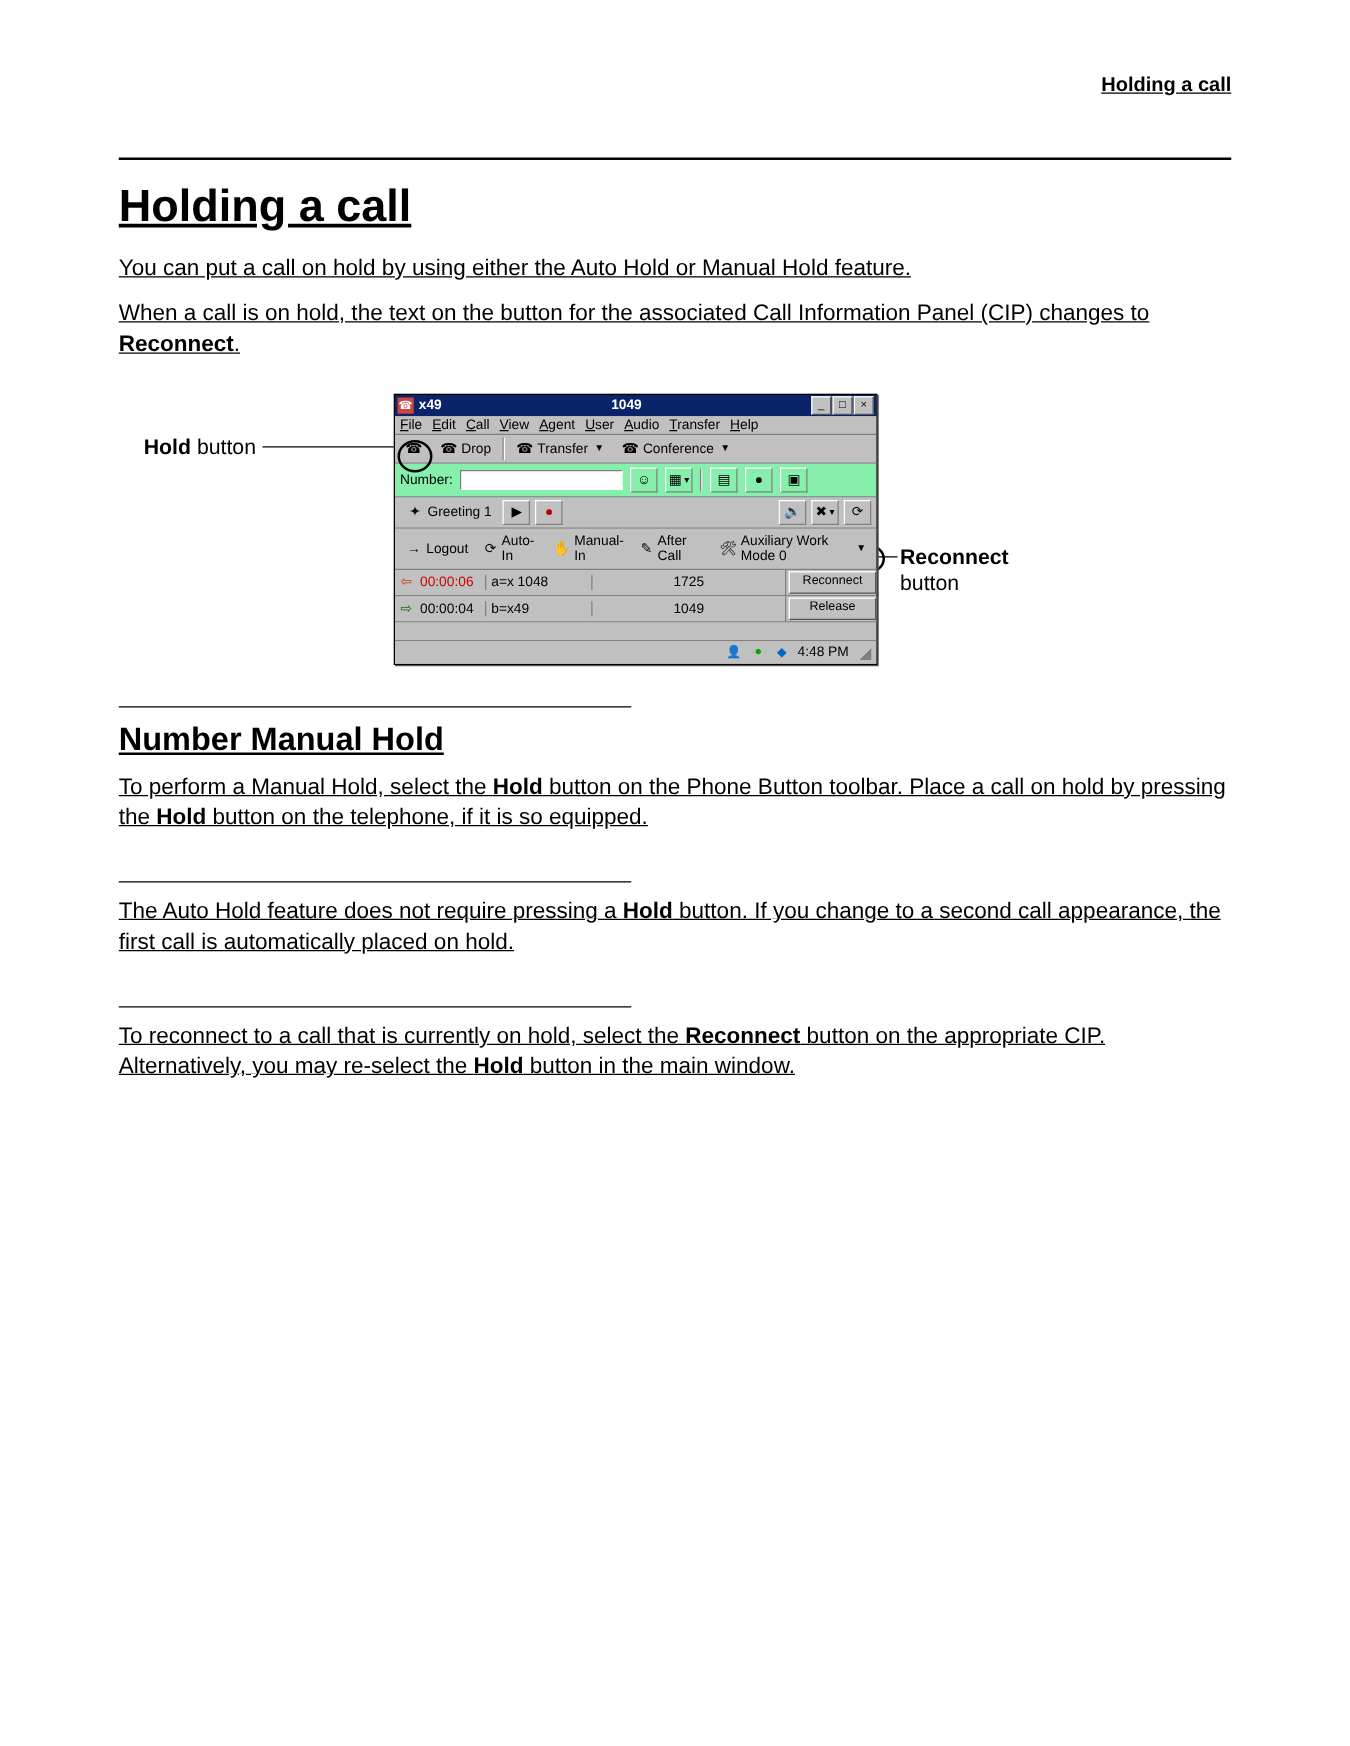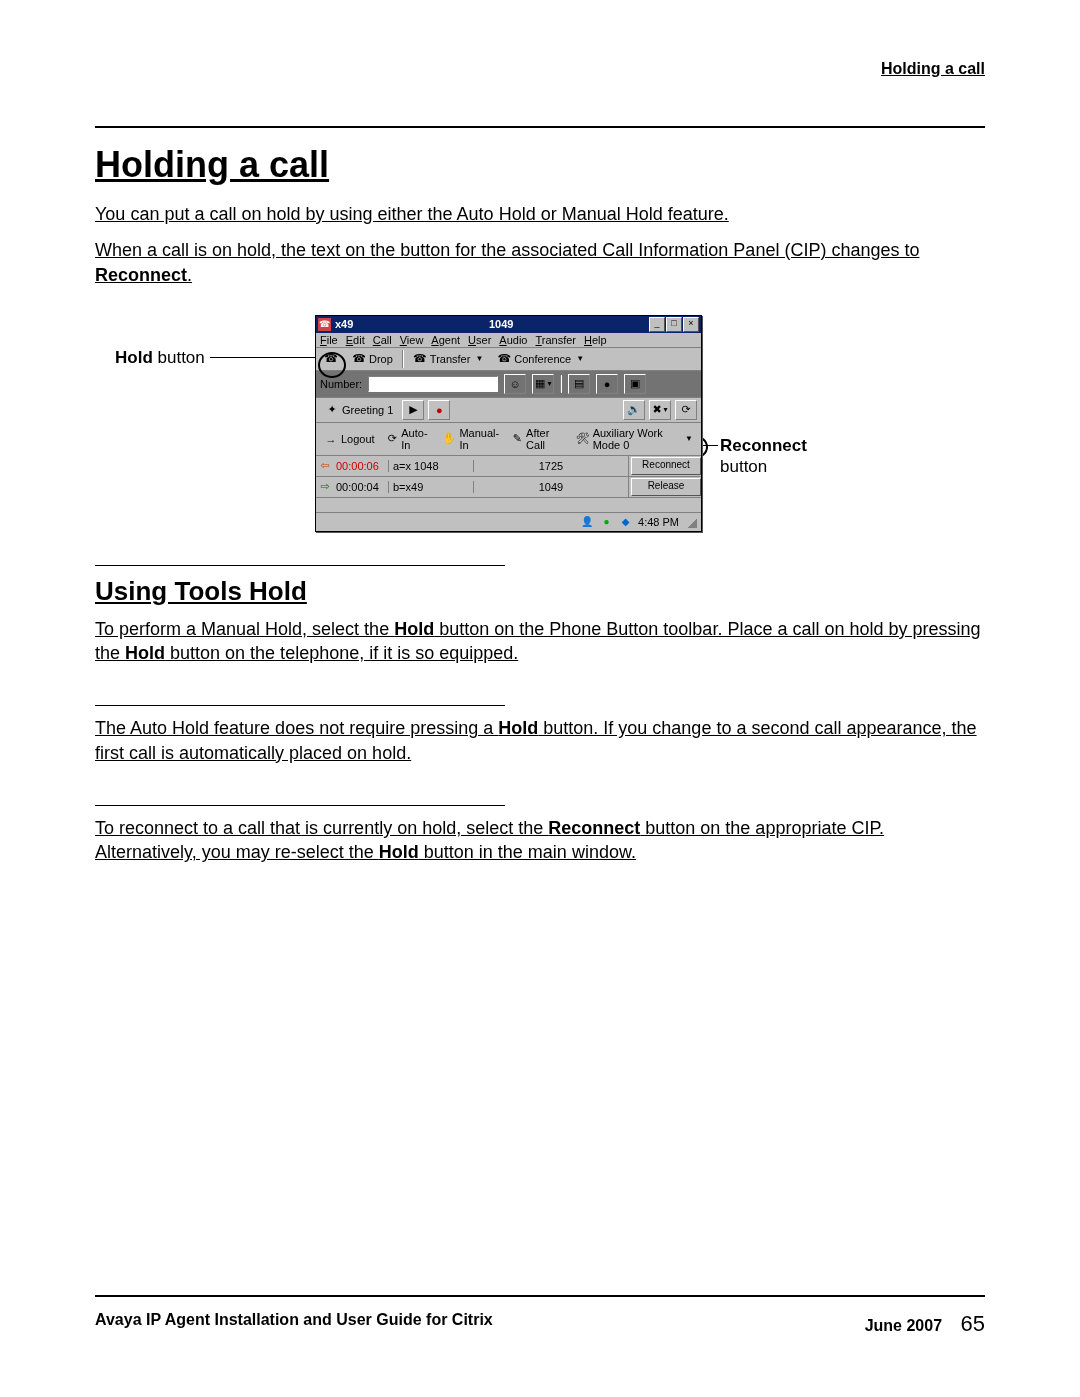--- a/index.html
+++ b/index.html
@@ -153,21 +153,21 @@
     font-size:11px;
   }
   .sep { width:1px; height:18px; background:#808080; border-right:1px solid #fff; }
   .circle-mark {
     position:absolute; left:2px; top:36px; width:24px; height:22px;
     border:2px solid #000; border-radius:50%; pointer-events:none;
   }
   .dd { font-size:8px; padding-left:2px; }
 
   .numrow {
-    background:#737373; padding:3px 4px; border-bottom:1px solid #808080;
+    background:#86efac; padding:3px 4px; border-bottom:1px solid #808080;
     display:flex; align-items:center; gap:6px;
   }
   .numrow label { font-size:11px; }
   .numinput {
     flex:0 0 130px; height:16px; background:#fff;
     border:1px solid #808080; border-right-color:#fff; border-bottom-color:#fff;
     box-sizing:border-box;
   }
   .icobtn {
     width:20px; height:18px; border:1px solid #fff;
@@ -388,41 +388,34 @@
           <span class="st-ico" style="color:#0a0;">●</span>
           <span class="st-ico" style="color:#06c;">◆</span>
           <span>4:48 PM</span>
           <span class="grip"></span>
         </div>
       </div>
     </div>
   </div>
 
   <hr class="thin-rule">
-  <h2 class="sub">Using Tools Hold</h2>
+  <h2 class="sub">Number Manual Hold</h2>
   <div class="body-indent">
     <p class="para">
       <span>To perform a Manual Hold, select the </span><strong>Hold</strong><span> button on the Phone Button toolbar. Place a call on hold by pressing the </span><strong>Hold</strong><span> button on the telephone, if it is so equipped.</span>
     </p>
   </div>
 
   <hr class="thin-rule">
   <div class="body-indent">
     <p class="para">
       <span>The Auto Hold feature does not require pressing a </span><strong>Hold</strong><span> button. If you change to a second call appearance, the first call is automatically placed on hold.</span>
     </p>
   </div>
 
   <hr class="thin-rule">
   <div class="body-indent">
     <p class="para">
       <span>To reconnect to a call that is currently on hold, select the </span><strong>Reconnect</strong><span> button on the appropriate CIP. Alternatively, you may re-select the </span><strong>Hold</strong><span> button in the main window.</span>
     </p>
   </div>
 
-  <div class="footer">
-    <span>Avaya IP Agent Installation and User Guide for Citrix</span>
-    <span class="right">
-      <span>June 2007</span>
-      <span class="pagenum">65</span>
-    </span>
-  </div>
 </div>
 
 </body></html>

